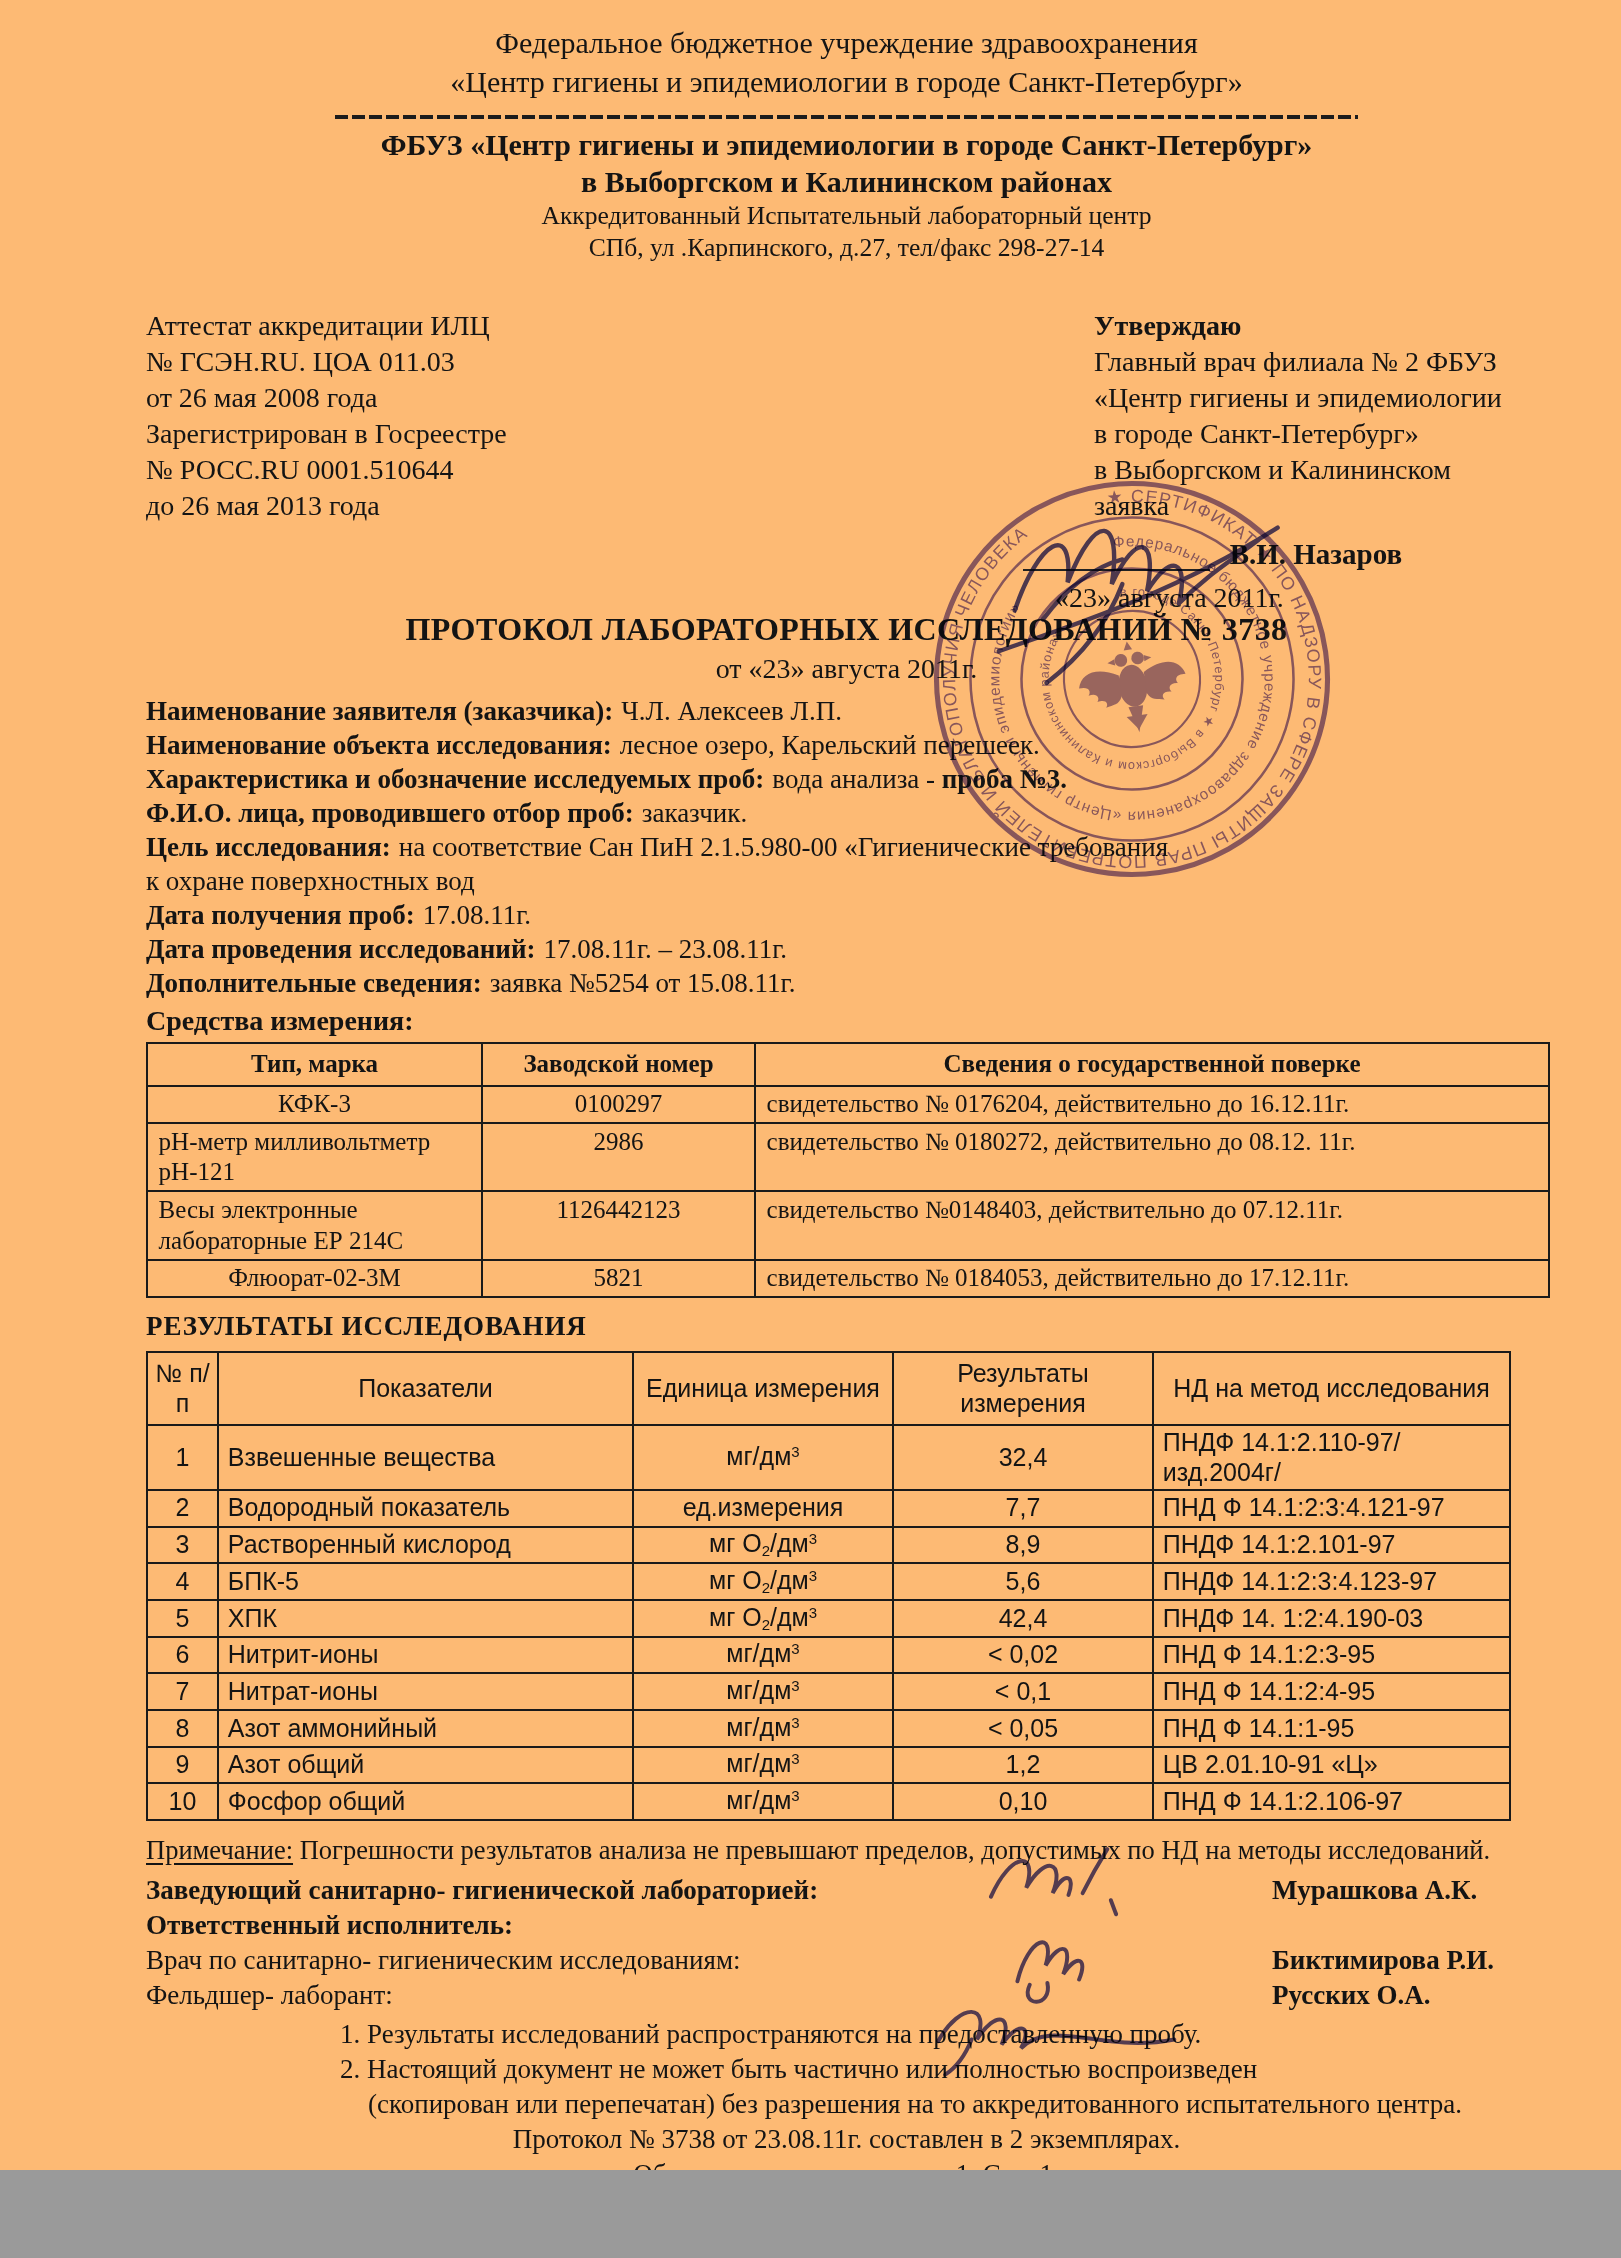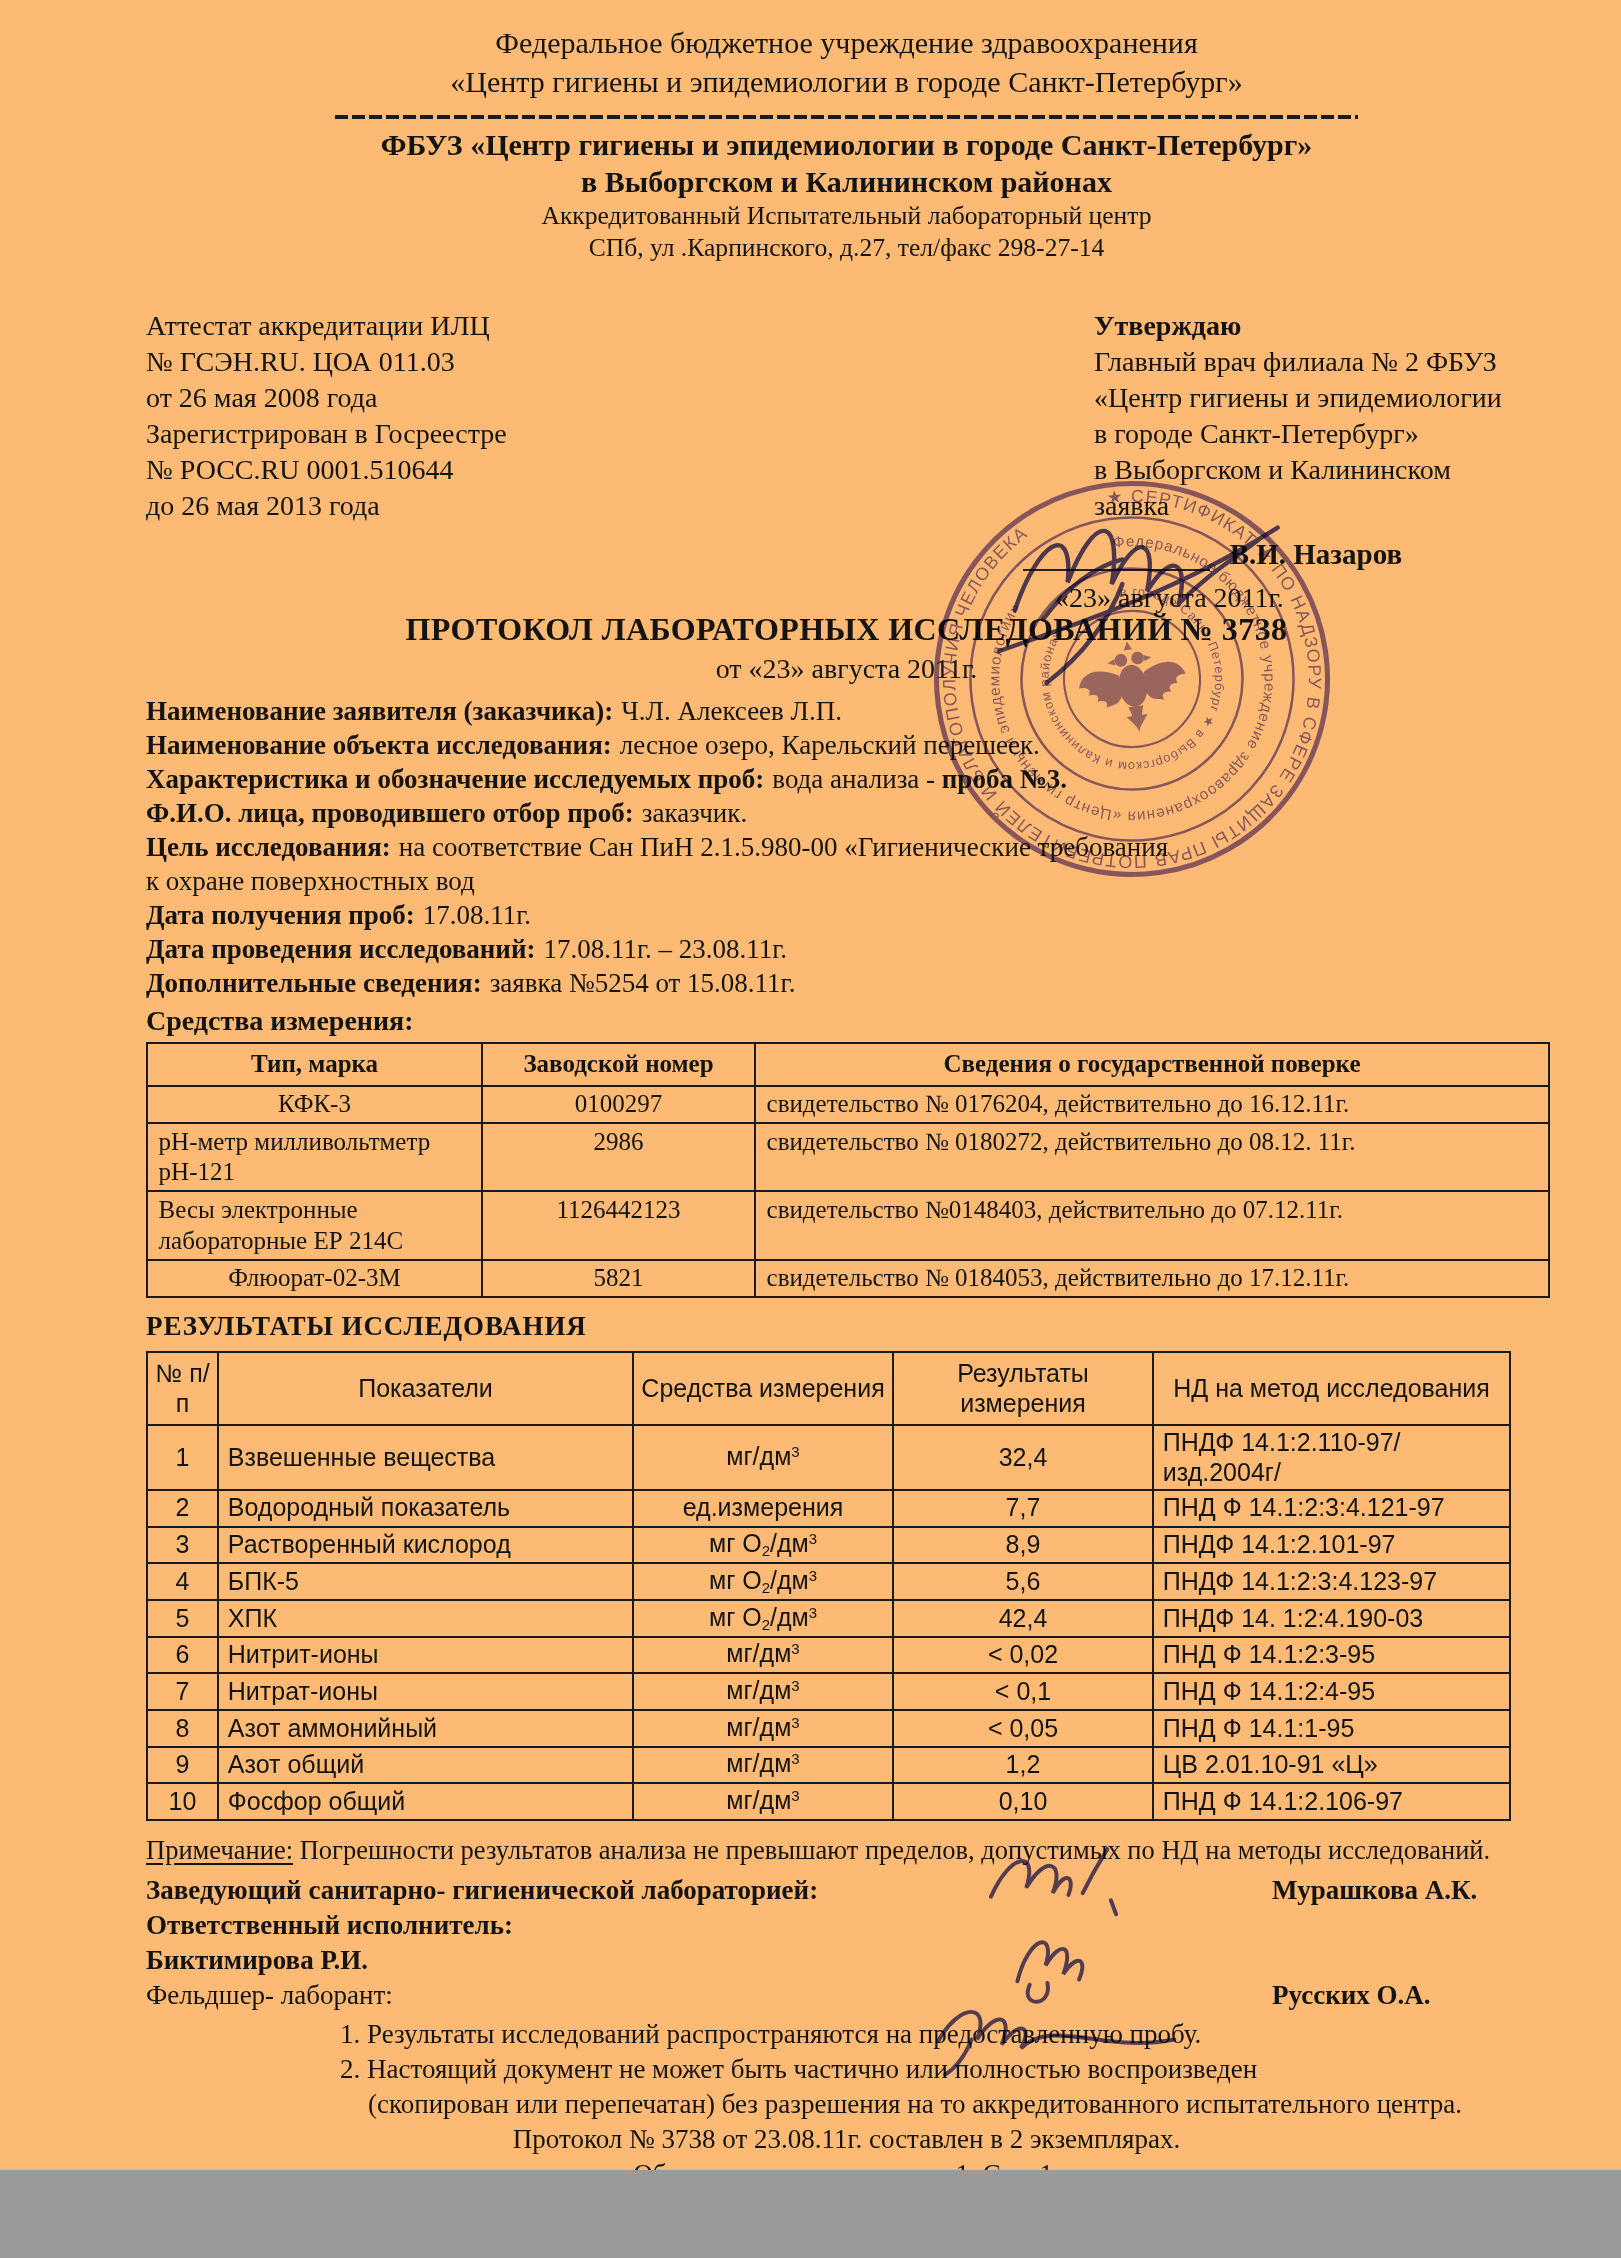--- a/index.html
+++ b/index.html
@@ -158,21 +158,21 @@
           <col style="width:71px">
           <col style="width:415px">
           <col style="width:260px">
           <col style="width:260px">
           <col style="width:357px">
         </colgroup>
       <thead>
         <tr>
           <th>№ п/п</th>
           <th>Показатели</th>
-          <th>Средства измерения</th>
+          <th>Единица измерения</th>
           <th>Результаты измерения</th>
           <th>НД на метод исследования</th>
         </tr>
       </thead>
       <tbody>
         <tr>
           <td class="c">1</td>
           <td>Взвешенные вещества</td>
           <td class="c"><span>мг/дм</span><span class="sb"></span><span></span><span class="sp">3</span></td>
           <td class="c">32,4</td>
@@ -249,20 +249,21 @@
     <div class="sig-block">
       <div class="sig-row">
         <div class="sig-label bold">Заведующий санитарно- гигиенической  лабораторией:</div>
         <div class="sig-name">Мурашкова А.К.</div>
       </div>
       <div class="sig-row">
         <div class="sig-label bold">Ответственный исполнитель:</div>
         <div class="sig-name"></div>
       </div>
       <div class="sig-row">
+        <div class="sig-label">Врач по санитарно- гигиеническим исследованиям:</div>
         <div class="sig-name">Биктимирова Р.И.</div>
       </div>
       <div class="sig-row">
         <div class="sig-label">Фельдшер- лаборант:</div>
         <div class="sig-name">Русских О.А.</div>
       </div>
     </div>
 
     <div class="footnotes">
       <div class="fn-ind">1. Результаты исследований распространяются на предоставленную пробу.</div>

